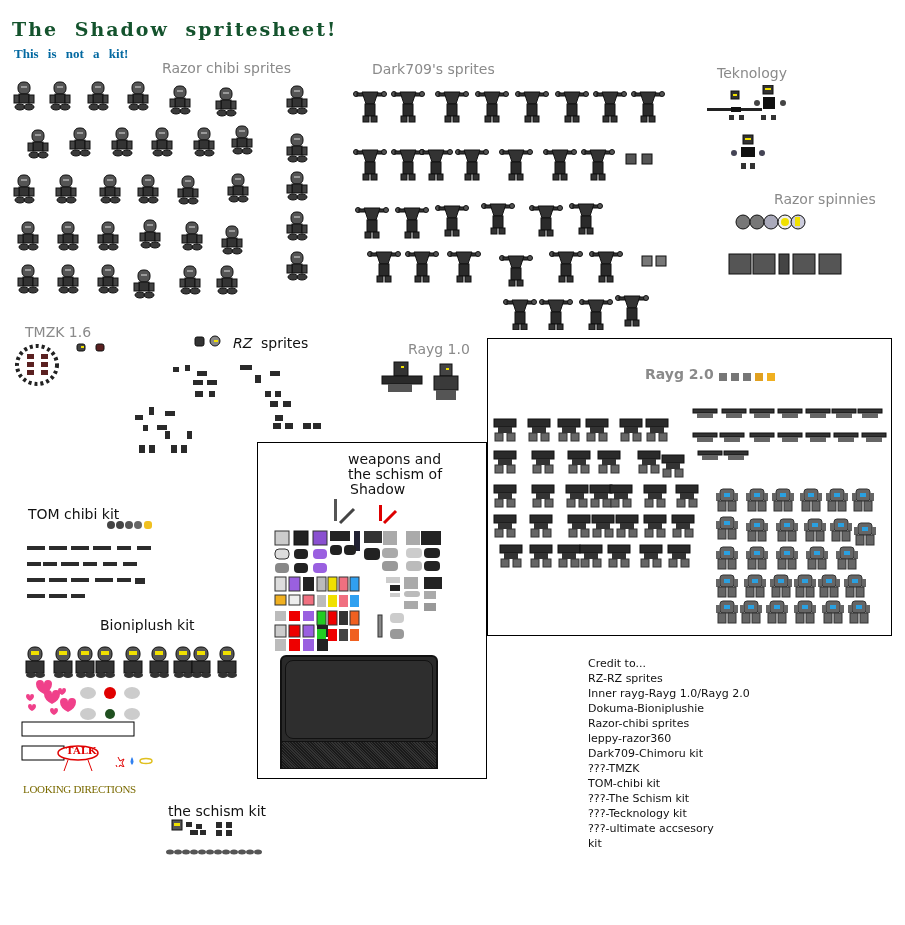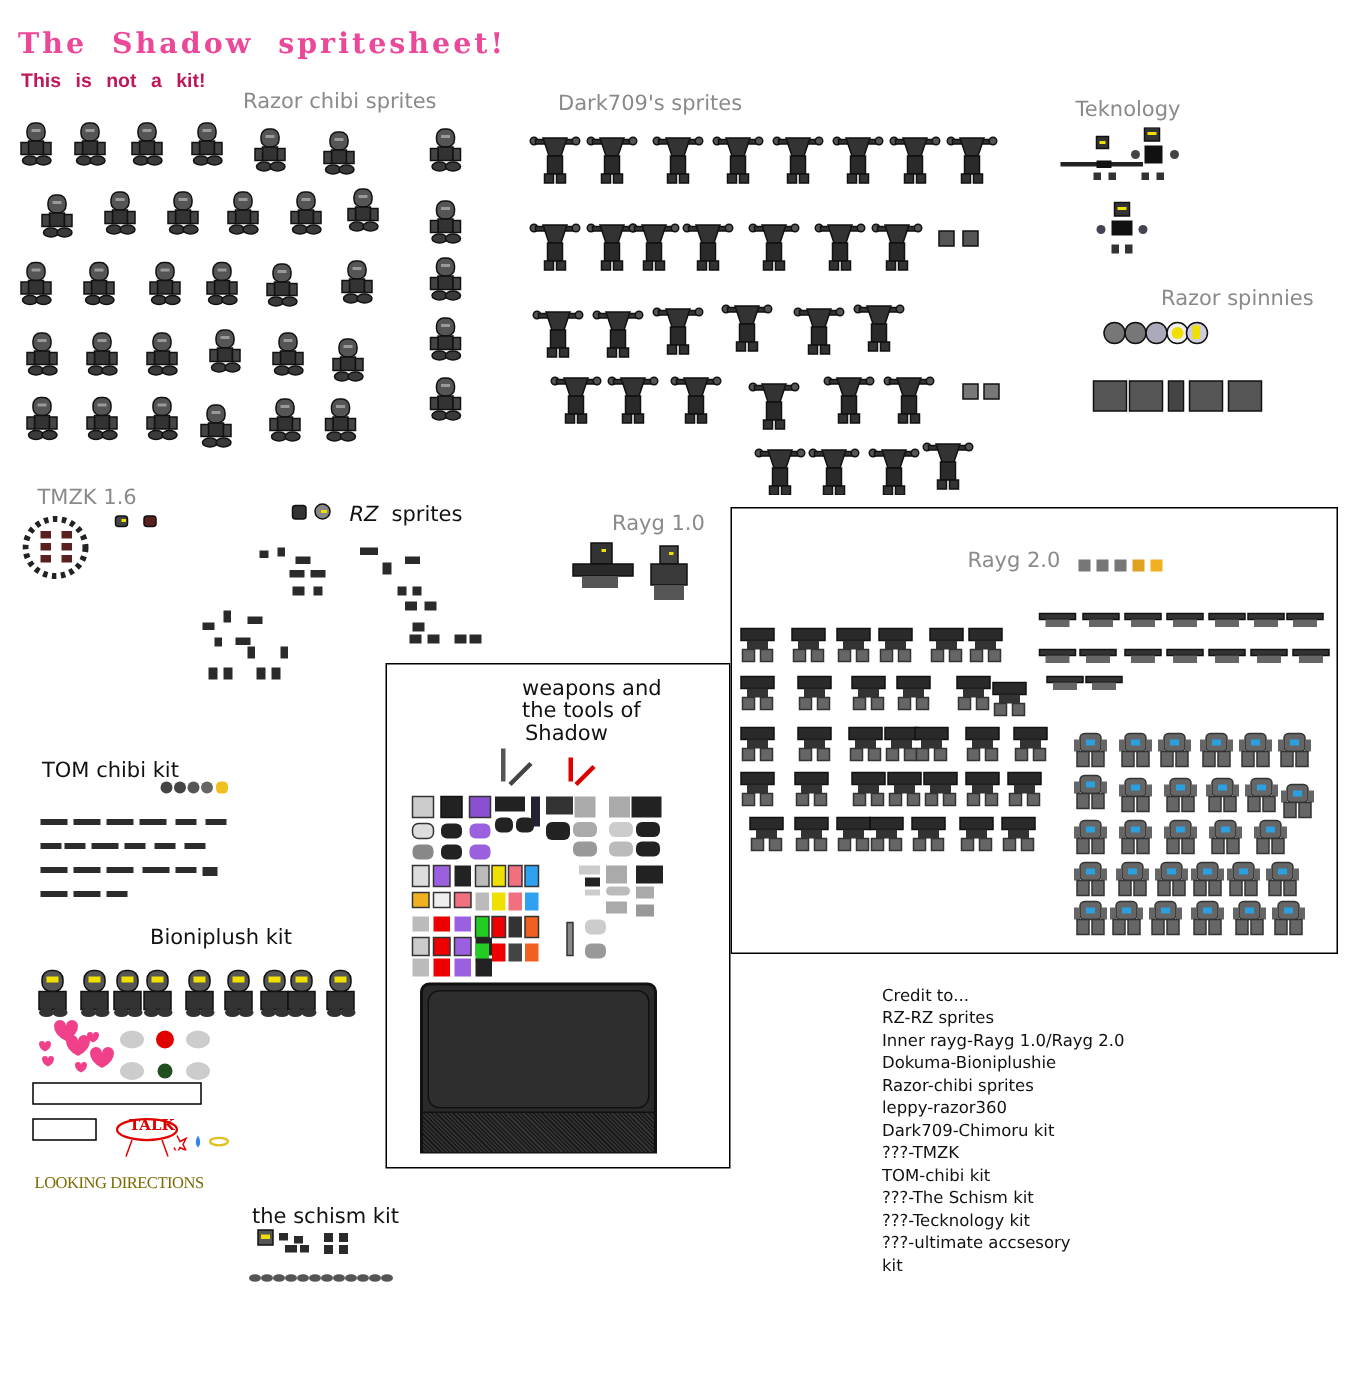--- a/index.html
+++ b/index.html
@@ -1,19 +1,19 @@
 <!DOCTYPE html>
 <html><head>
 <meta charset="utf-8">
 <style>
   html, body { margin:0; padding:0; background:#ffffff; }
   body { width:905px; height:925px; position:relative; overflow:hidden; font-family:"DejaVu Sans", sans-serif; }
   .abs { position:absolute; }
-  .title { font-family:"DejaVu Serif", serif; font-weight:bold; color:#ec4899; font-size:19px; letter-spacing:2px; word-spacing:8px; }
-  .subtitle { font-family:Liberation Sans, sans-serif; font-weight:bold; color:#be185d; font-size:13px; word-spacing:6px; }
+  .title { font-family:"DejaVu Serif", serif; font-weight:bold; color:#14532d; font-size:19px; letter-spacing:2px; word-spacing:8px; }
+  .subtitle { font-family:Liberation Serif, serif; font-weight:bold; color:#0369a1; font-size:13px; word-spacing:6px; }
   .label { color:#8a8a8a; font-size:14px; white-space:nowrap; }
   .label.dark { color:#111; }
   .box { border:1px solid #000; background:#fff; }
   .credits { font-size:11px; color:#111; line-height:15px; }
   .credits div { white-space:nowrap; }
   .looking { font-family:"DejaVu Serif", serif; color:#7a6a00; font-size:11px; letter-spacing:-0.3px; }
   .monitor { position:absolute; background:#2a2a2a; border:2px solid #111; border-radius:6px 6px 0 0; }
   .monitor .screen { position:absolute; background:#2e2e2e; border:1px solid #111; border-radius:8px; }
   .monitor .base { position:absolute; background:repeating-linear-gradient(45deg,#1a1a1a 0 1px,#333 1px 2px); border-top:1px solid #111; }
 </style>
@@ -243,21 +243,21 @@
       <rect x="21" y="6" width="3" height="2" fill="#f0e000"></rect>
     <rect x="2" y="16" width="40" height="8" fill="#2a2a2a" stroke="#111"></rect>
       <rect x="8" y="24" width="24" height="8" fill="#555"></rect>
     <rect x="60" y="4" width="12" height="12" fill="#444" stroke="#111"></rect>
       <rect x="66" y="8" width="3" height="2" fill="#f0e000"></rect>
     <rect x="54" y="16" width="24" height="14" fill="#3a3a3a" stroke="#111"></rect>
       <rect x="56" y="30" width="20" height="10" fill="#555"></rect>
   </svg>
 </div>
 
-<div class="abs box" style="left:487px;top:338px;width:403px;height:296px;">
+<div class="abs box" style="left:487px;top:338px;width:403px;height:296px;font-weight:bold;">
   <div class="abs label" style="left:157px;top:27px;">Rayg 2.0</div>
   <svg class="abs" style="left:0;top:0;" width="403" height="296">
     <defs>
       <g id="r2">
         <rect x="2" y="0" width="22" height="8" fill="#2a2a2a" stroke="#111"></rect>
         <rect x="6" y="8" width="14" height="6" fill="#333"></rect>
         <rect x="3" y="14" width="8" height="8" fill="#666" stroke="#333"></rect>
         <rect x="15" y="14" width="8" height="8" fill="#666" stroke="#333"></rect>
       </g>
       <g id="r2b">
@@ -356,21 +356,21 @@
         <use href="#r2b" x="276" y="262"></use>
         <use href="#r2b" x="304" y="262"></use>
         <use href="#r2b" x="332" y="262"></use>
         <use href="#r2b" x="358" y="262"></use>
     </g>
   </svg>
 </div>
 
 <div class="abs box" style="left:257px;top:442px;width:228px;height:335px;">
   <div class="abs label dark" style="left:90px;top:8px;text-align:right;">weapons and</div>
-  <div class="abs label dark" style="left:90px;top:23px;">the tools of</div>
+  <div class="abs label dark" style="left:90px;top:23px;">the schism of</div>
   <div class="abs label dark" style="left:92px;top:38px;">Shadow</div>
   <svg class="abs" style="left:0;top:0;" width="228" height="335">
     <rect x="76" y="56" width="3" height="22" fill="#555"></rect>
     <line x1="82" y1="80" x2="96" y2="66" stroke="#444" stroke-width="3"></line>
     <rect x="121" y="62" width="3" height="16" fill="#d00"></rect>
     <line x1="126" y1="80" x2="138" y2="68" stroke="#d00" stroke-width="3"></line>
     <g>
       <rect x="17" y="88" width="14" height="14" fill="#ccc" stroke="#333"></rect>
         <rect x="36" y="88" width="14" height="14" fill="#222" stroke="#111"></rect>
         <rect x="55" y="88" width="14" height="14" fill="#8a50d0" stroke="#333"></rect>
@@ -524,21 +524,21 @@
 <div class="abs" style="left:78px;top:684px;width:65px;height:40px;">
   <svg width="65" height="40">
     <ellipse cx="10" cy="9" rx="8" ry="6" fill="#ccc"></ellipse>
       <circle cx="32" cy="9" r="6" fill="#e00000"></circle>
       <ellipse cx="54" cy="9" rx="8" ry="6" fill="#ccc"></ellipse>
     <ellipse cx="10" cy="30" rx="8" ry="6" fill="#ccc"></ellipse>
       <circle cx="32" cy="30" r="5" fill="#205020"></circle>
       <ellipse cx="54" cy="30" rx="8" ry="6" fill="#ccc"></ellipse>
   </svg>
 </div>
-<div class="abs" style="left:76px;top:745px;width:45px;height:35px;">
+<div class="abs" style="left:56px;top:745px;width:45px;height:35px;">
   <svg width="45" height="35">
     <ellipse cx="22" cy="8" rx="20" ry="7" fill="#fff" stroke="#e00000" stroke-width="1.5"></ellipse>
     <line x1="12" y1="15" x2="8" y2="26" stroke="#e00000"></line>
       <line x1="32" y1="15" x2="36" y2="26" stroke="#e00000"></line>
   </svg>
   <div class="abs" style="left:10px;top:0px;color:#e00000;font-family:'DejaVu Serif',serif;font-weight:bold;font-size:10px;">TALK</div>
 </div>
 <div class="abs" style="left:114px;top:752px;width:40px;height:12px;">
   <svg width="40" height="12">
     <path d="M4 2 l2 4 l4 -2 l-2 4 l2 4 l-4 -2 l-2 4 l-2 -4" fill="none" stroke="#e00000"></path>

